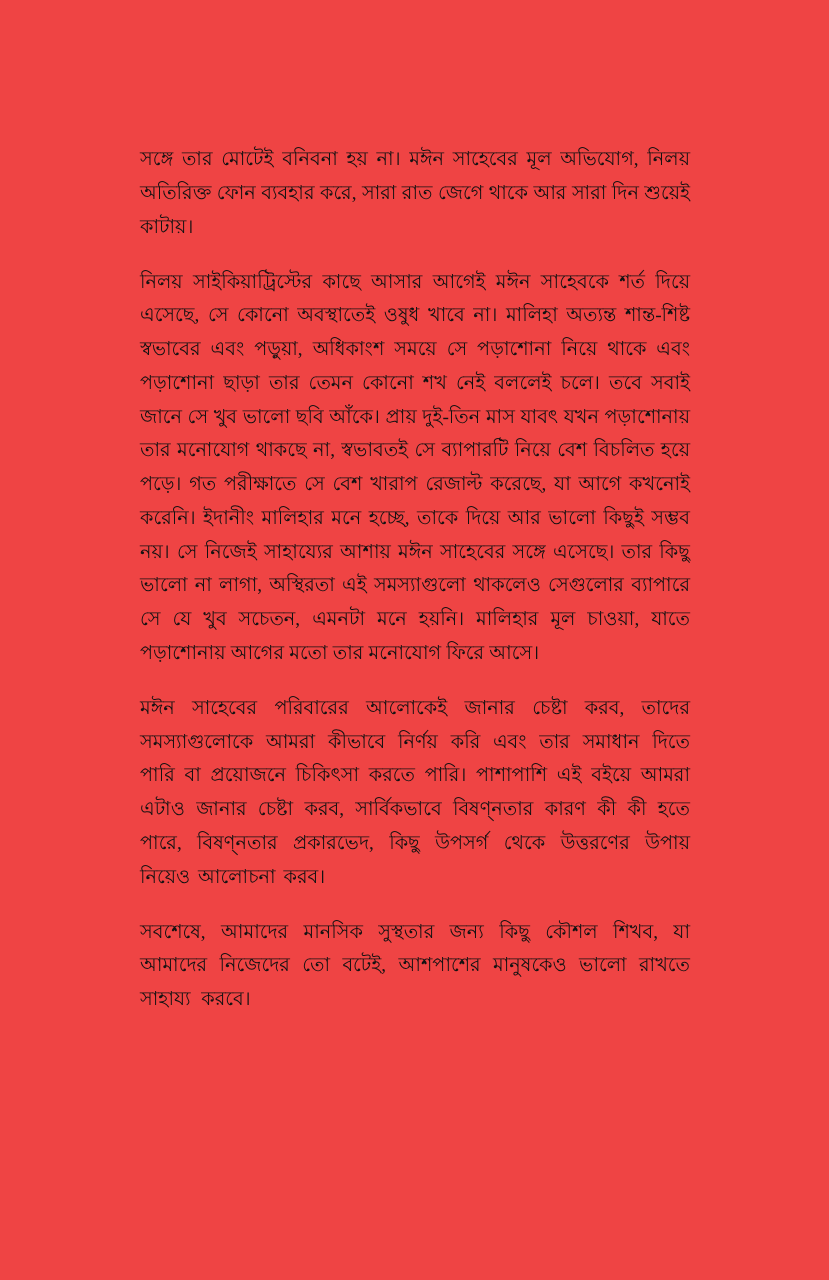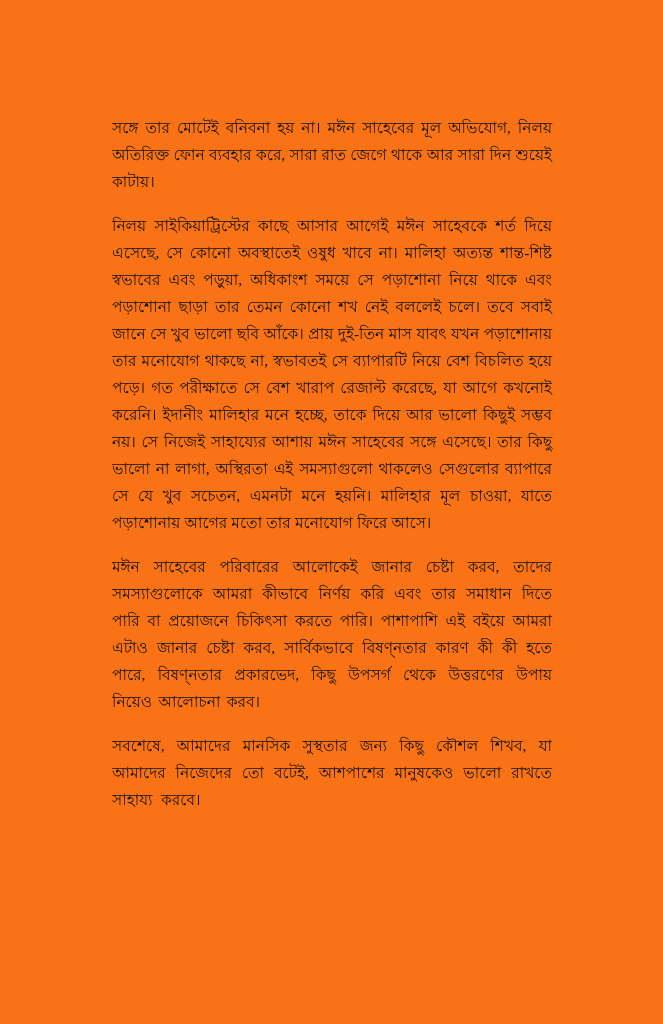--- a/index.html
+++ b/index.html
@@ -15,21 +15,21 @@
     overflow: hidden;
     font-family: "Liberation Serif", "DejaVu Serif", serif;
     color: #111111;
     -webkit-font-smoothing: antialiased;
   }
 
   .page {
     position: relative;
     width: 663px;
     height: 1024px;
-    background: #f97316;
+    background: #ef4444;
     box-sizing: border-box;
   }
 
   .text-column {
     position: absolute;
     left: 112px;
     top: 114px;
     width: 440px;
   }
 

